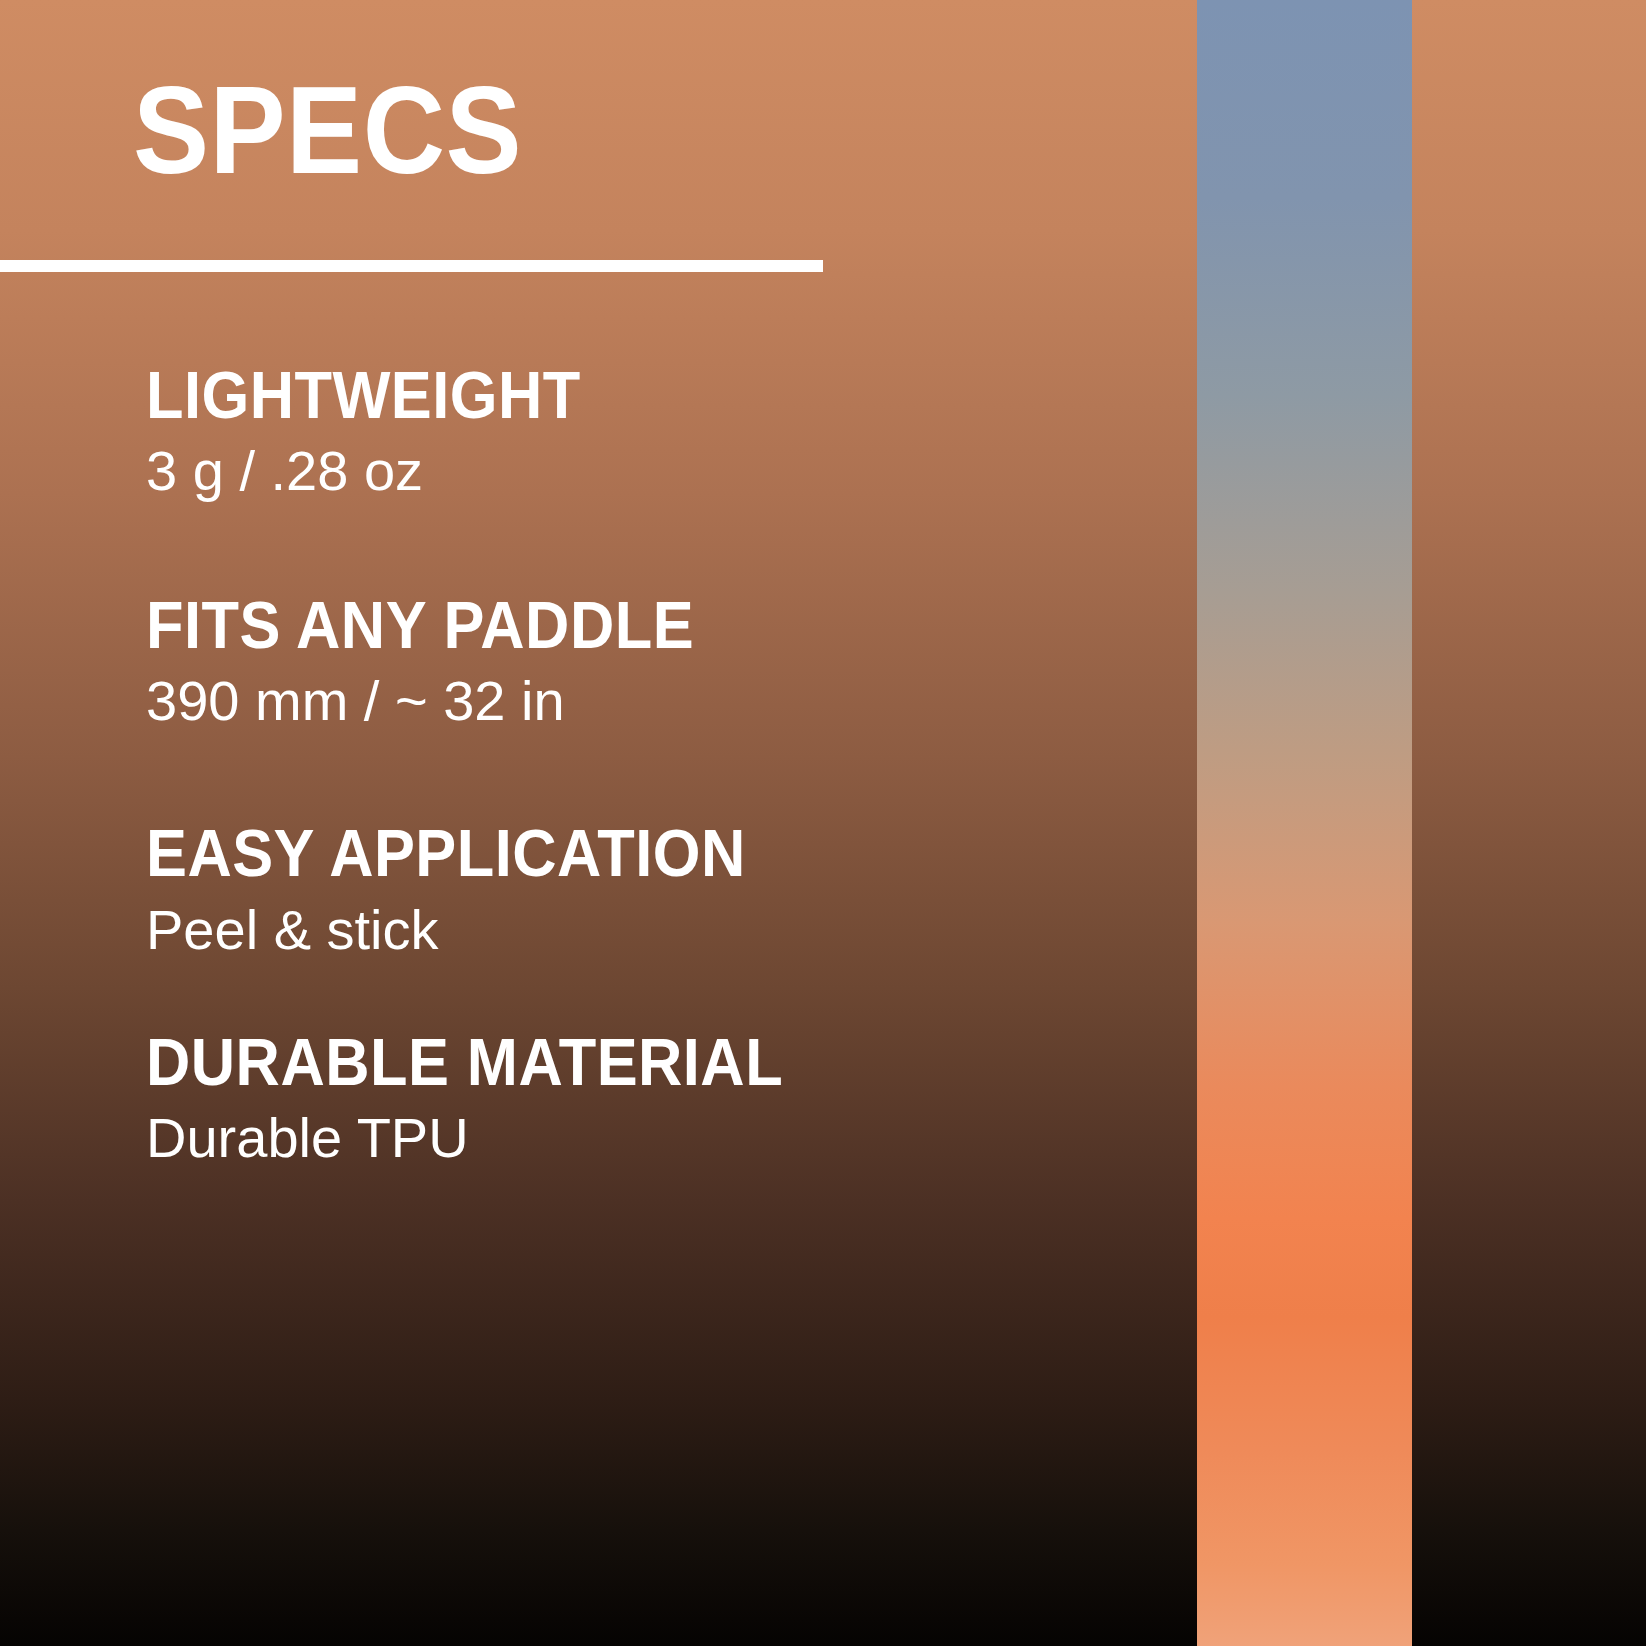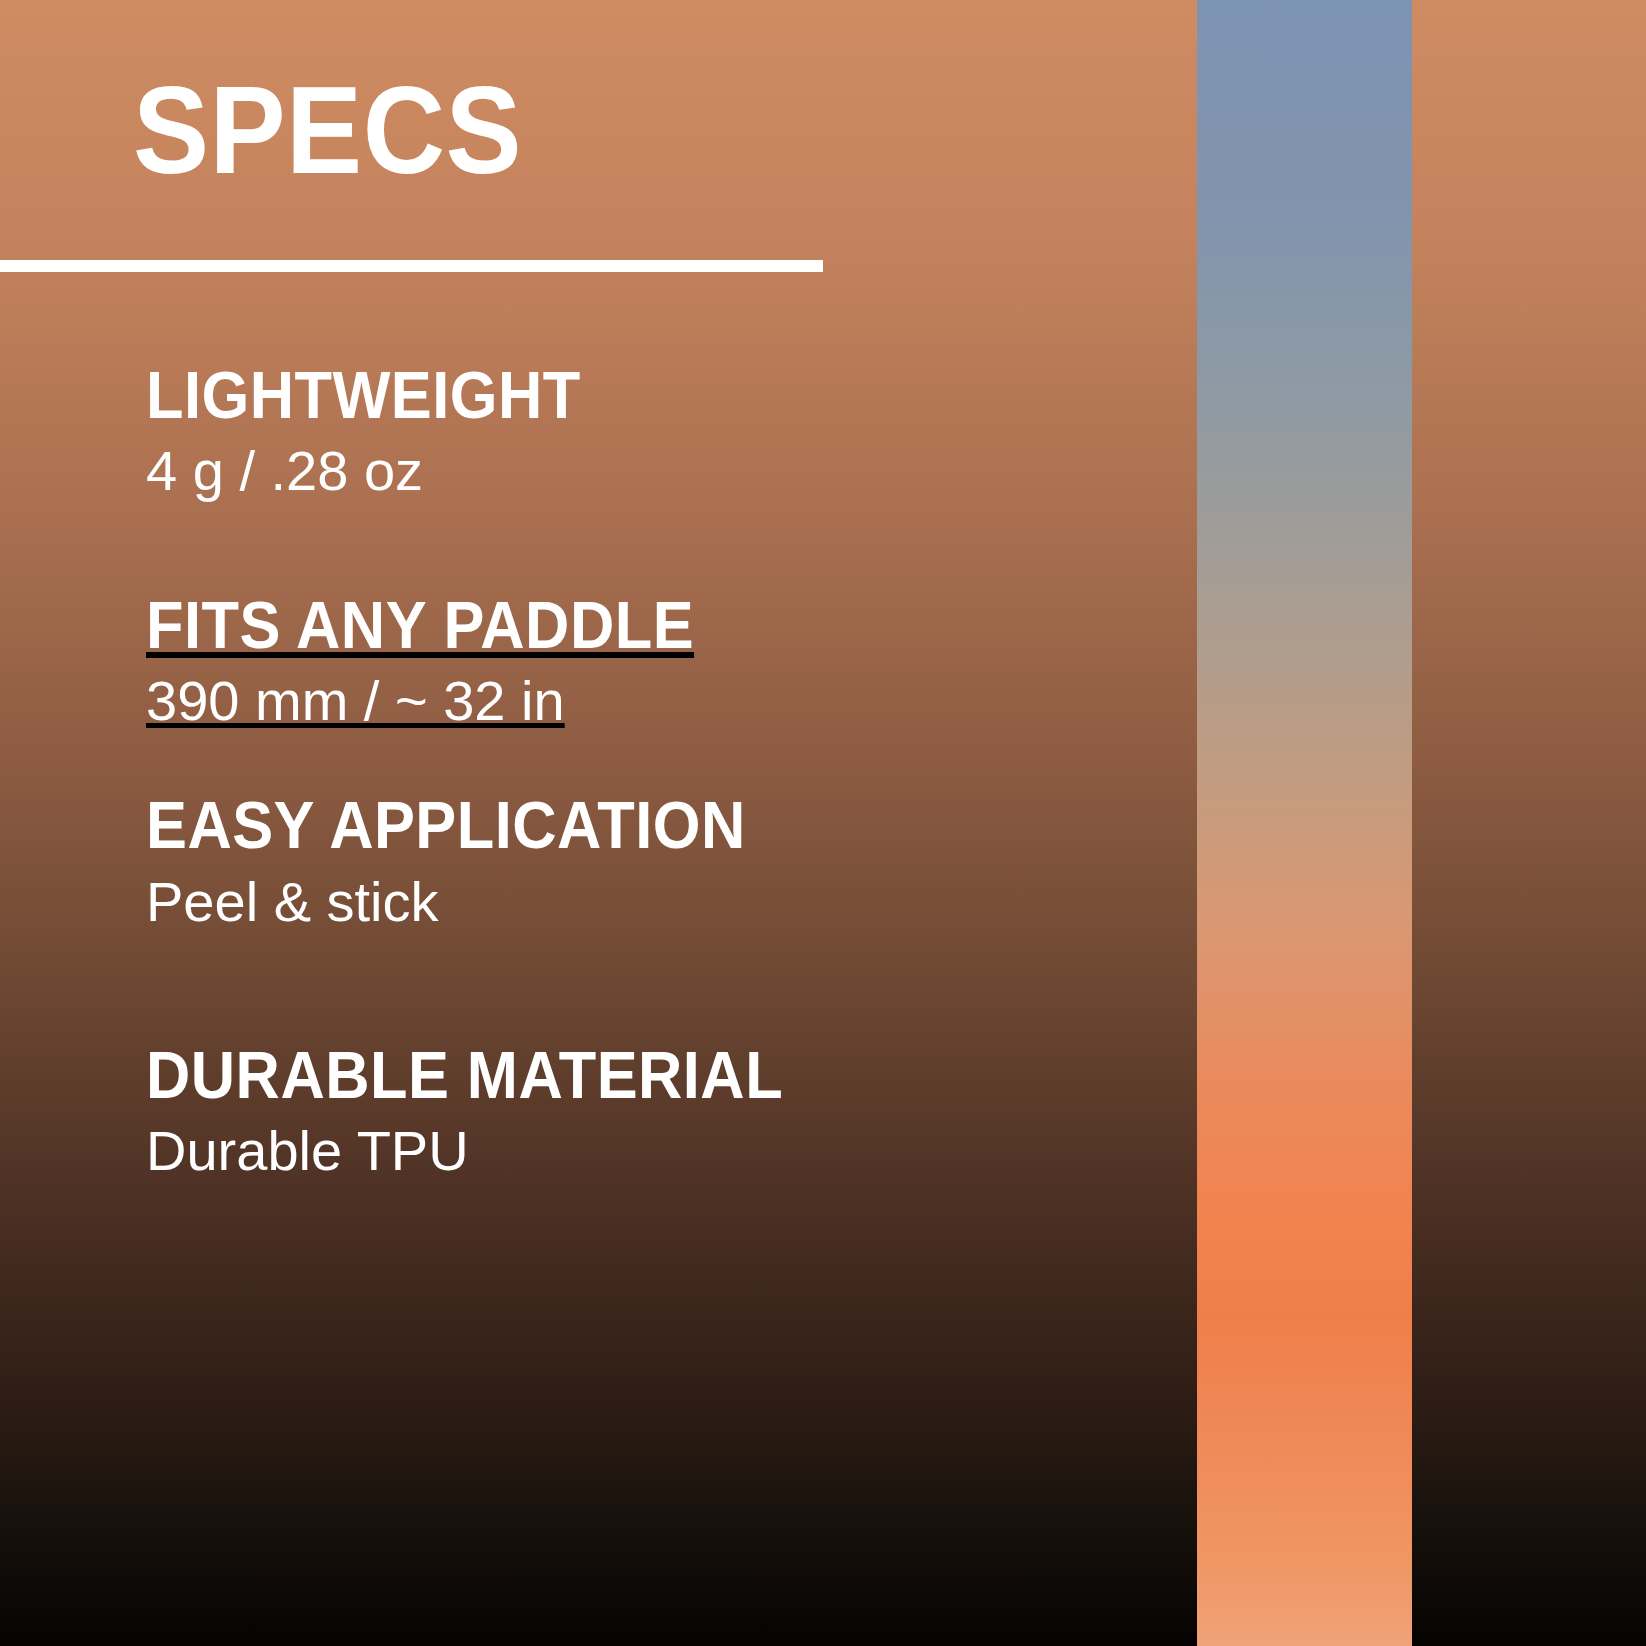--- a/index.html
+++ b/index.html
@@ -131,43 +131,43 @@
     margin-top: 8px;
     font-size: 56px;
     line-height: 1.16;
     font-weight: 400;
     color: #ffffff;
     white-space: nowrap;
   }
 
   
   .spec-item.i0 { margin-bottom: 86px; }
-  .spec-item.i1 { margin-bottom: 56px; text-decoration: underline; }
-  .spec-item.i2 { margin-bottom: 105px; }
+  .spec-item.i1 { margin-bottom: 84px; }
+  .spec-item.i2 { margin-bottom: 64px; }
 </style>
 </head>
 <body>
 
 <div id="canvas">
 
   <div class="bg-left"></div>
   <div class="bg-strip"></div>
   <div class="bg-right"></div>
 
   <div class="content">
 
     <div class="page-title">SPECS</div>
 
     <div class="title-rule"></div>
 
     <div class="spec-list">
 
       <div class="spec-item i0">
         <div class="spec-label">LIGHTWEIGHT</div>
-        <div class="spec-value">4 g / .28 oz</div>
+        <div class="spec-value">3 g / .28 oz</div>
       </div>
 
       <div class="spec-item i1">
         <div class="spec-label">FITS ANY PADDLE</div>
         <div class="spec-value">390 mm / ~ 32 in</div>
       </div>
 
       <div class="spec-item i2">
         <div class="spec-label">EASY APPLICATION</div>
         <div class="spec-value">Peel &amp; stick</div>

